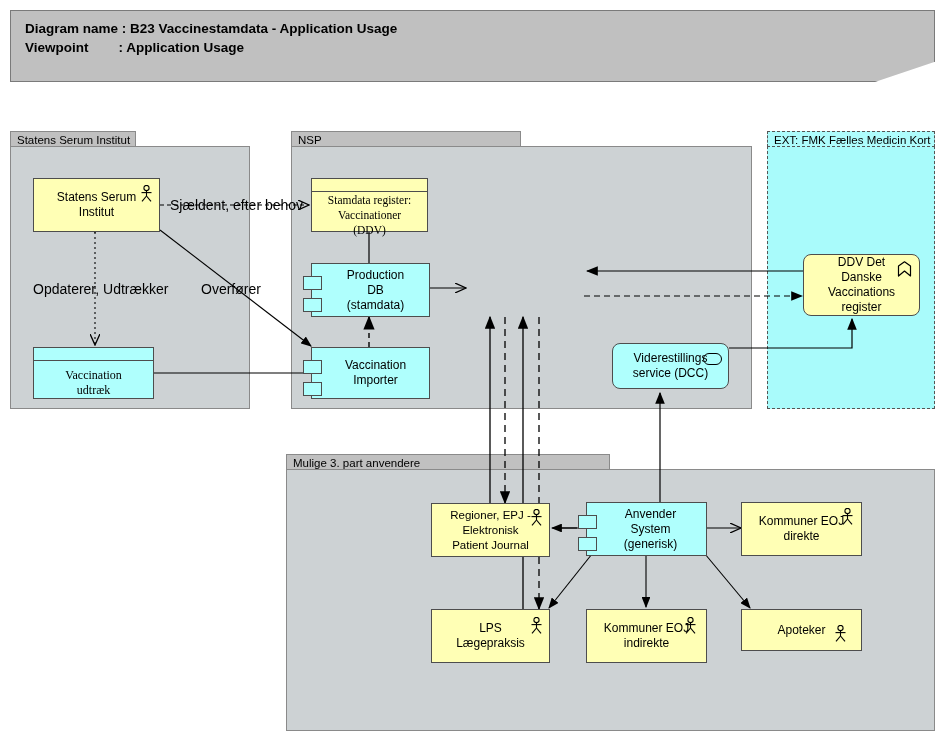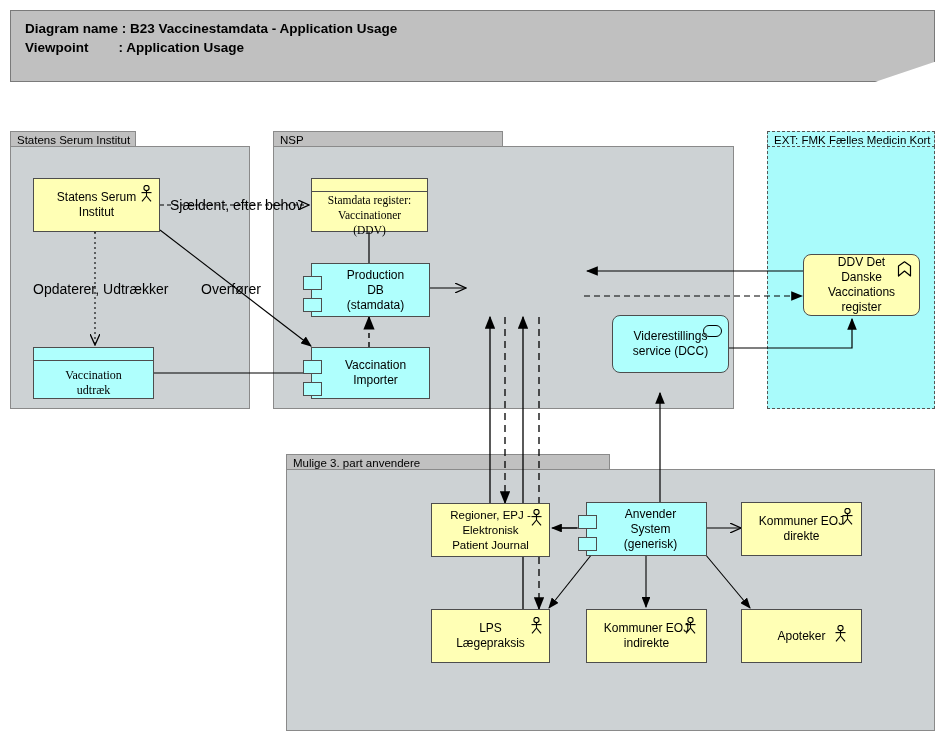--- a/index.html
+++ b/index.html
@@ -90,21 +90,21 @@
       <div class="note-line">Diagram name : B23 Vaccinestamdata - Application Usage</div>
       <div class="note-line">Viewpoint        : Application Usage</div>
     </div>
   </div>
 
   <div class="group" style="left:10px;top:131px;width:240px;height:278px;">
     <div class="group-tab" style="width:126px;">Statens Serum Institut</div>
     <div class="group-body" style="top:15px;width:240px;height:263px;"></div>
   </div>
 
-  <div class="group" style="left:273px;top:131px;width:418px;height:278px;">
+  <div class="group" style="left:291px;top:131px;width:418px;height:278px;">
     <div class="group-tab" style="width:230px;">NSP</div>
     <div class="group-body" style="top:15px;width:461px;height:263px;"></div>
   </div>
 
   <div class="group ext" style="left:767px;top:131px;width:168px;height:326px;">
     <div class="group-tab" style="width:168px;">EXT: FMK Fælles Medicin Kort</div>
     <div class="group-body" style="top:15px;width:168px;height:263px;"></div>
   </div>
 
   <div class="group" style="left:286px;top:454px;width:649px;height:277px;">
@@ -214,21 +214,21 @@
   </div>
 
   <div class="el cyan" style="left:311px;top:347px;width:119px;height:52px;">
     <span class="comp-tab t1"></span>
     <span class="comp-tab t2"></span>
     <span class="lbl" style="white-space:pre-line;padding-left:10px;">Vaccination
 Importer</span>
   </div>
 
 
-  <div class="el cyan rounded" style="left:612px;top:315px;width:117px;height:58px;">
+  <div class="el cyan rounded" style="left:612px;top:343px;width:117px;height:46px;">
     <span class="lbl" style="white-space:pre-line;">Viderestillings
 service (DCC)</span>
     <span class="svc-icon" style="right:6px;top:9px;"></span>
   </div>
 
   <div class="el yellow rounded clip4" style="left:803px;top:254px;width:117px;height:62px;">
     <span class="lbl" style="white-space:pre-line;line-height:15px;">DDV Det
 Danske
 Vaccinations
 register</span>
@@ -286,21 +286,21 @@
 indirekte</span>
     <svg class="actor-icon" style="right:9px;top:7px;" viewBox="0 0 13 17">
       <circle cx="6.5" cy="3" r="2.6" fill="none" stroke="#000" stroke-width="1.1"></circle>
       <line x1="6.5" y1="5.6" x2="6.5" y2="11" stroke="#000" stroke-width="1.1"></line>
       <line x1="1.5" y1="7.6" x2="11.5" y2="7.6" stroke="#000" stroke-width="1.1"></line>
       <line x1="6.5" y1="11" x2="2" y2="16.4" stroke="#000" stroke-width="1.1"></line>
       <line x1="6.5" y1="11" x2="11" y2="16.4" stroke="#000" stroke-width="1.1"></line>
     </svg>
   </div>
 
-  <div class="el yellow" style="left:741px;top:609px;width:121px;height:54px;">
+  <div class="el yellow" style="left:741px;top:609px;width:121px;height:42px;">
     <span class="lbl" style="white-space:pre-line;">Apoteker</span>
     <svg class="actor-icon" style="right:14px;top:15px;" viewBox="0 0 13 17">
       <circle cx="6.5" cy="3" r="2.6" fill="none" stroke="#000" stroke-width="1.1"></circle>
       <line x1="6.5" y1="5.6" x2="6.5" y2="11" stroke="#000" stroke-width="1.1"></line>
       <line x1="1.5" y1="7.6" x2="11.5" y2="7.6" stroke="#000" stroke-width="1.1"></line>
       <line x1="6.5" y1="11" x2="2" y2="16.4" stroke="#000" stroke-width="1.1"></line>
       <line x1="6.5" y1="11" x2="11" y2="16.4" stroke="#000" stroke-width="1.1"></line>
     </svg>
   </div>
 

